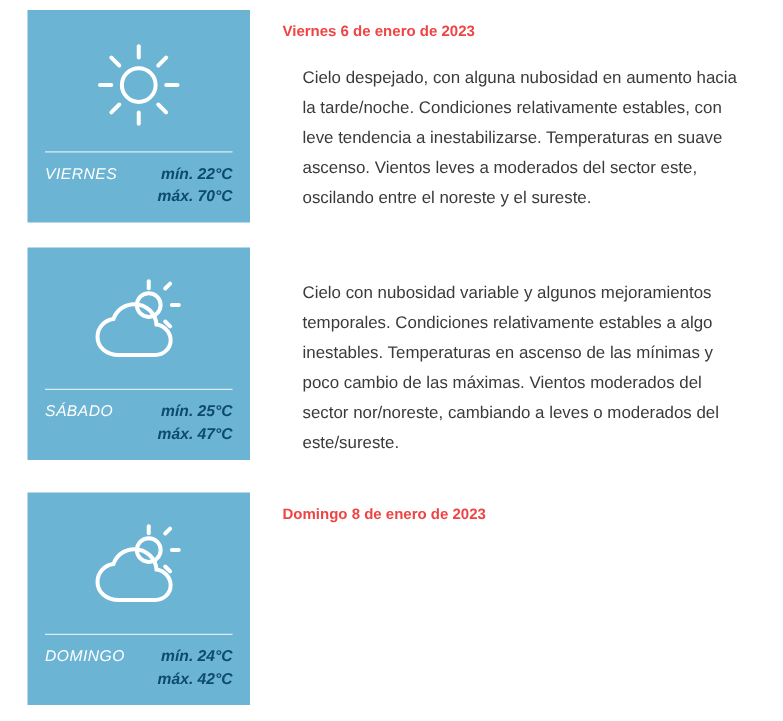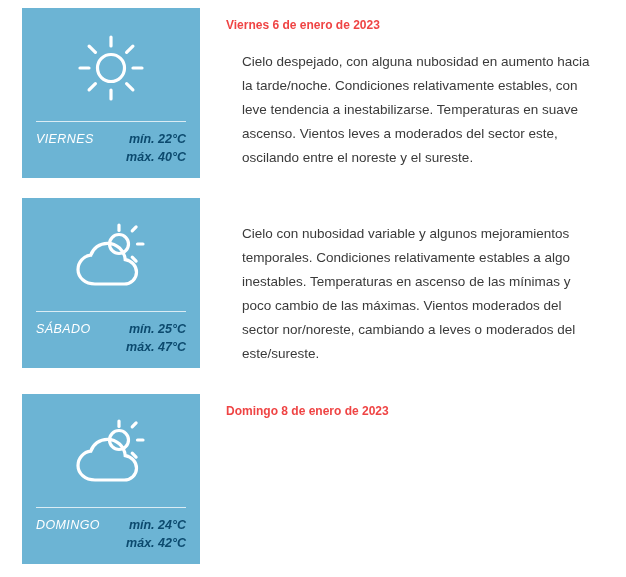--- a/index.html
+++ b/index.html
@@ -109,21 +109,21 @@
           <line x1="52.6" y1="52.6" x2="58.9" y2="58.9"></line>
           <line x1="58.9" y1="15.1" x2="52.6" y2="21.4"></line>
           <line x1="21.4" y1="52.6" x2="15.1" y2="58.9"></line>
         </svg>
       </div>
       <div class="card-divider"></div>
       <div class="card-bottom">
         <span class="day-label">VIERNES</span>
         <span class="temps">
           <div>mín. 22°C</div>
-          <div>máx. 40°C</div>
+          <div>máx. 70°C</div>
         </span>
       </div>
     </div>
     <div class="detail">
       <h3 class="detail-title">Viernes 6 de enero de 2023</h3>
       <p class="detail-text">Cielo despejado, con alguna nubosidad en aumento hacia la tarde/noche. Condiciones relativamente estables, con leve tendencia a inestabilizarse. Temperaturas en suave ascenso. Vientos leves a moderados del sector este, oscilando entre el noreste y el sureste.</p>
     </div>
   </div>
 
   <div class="forecast-row">

